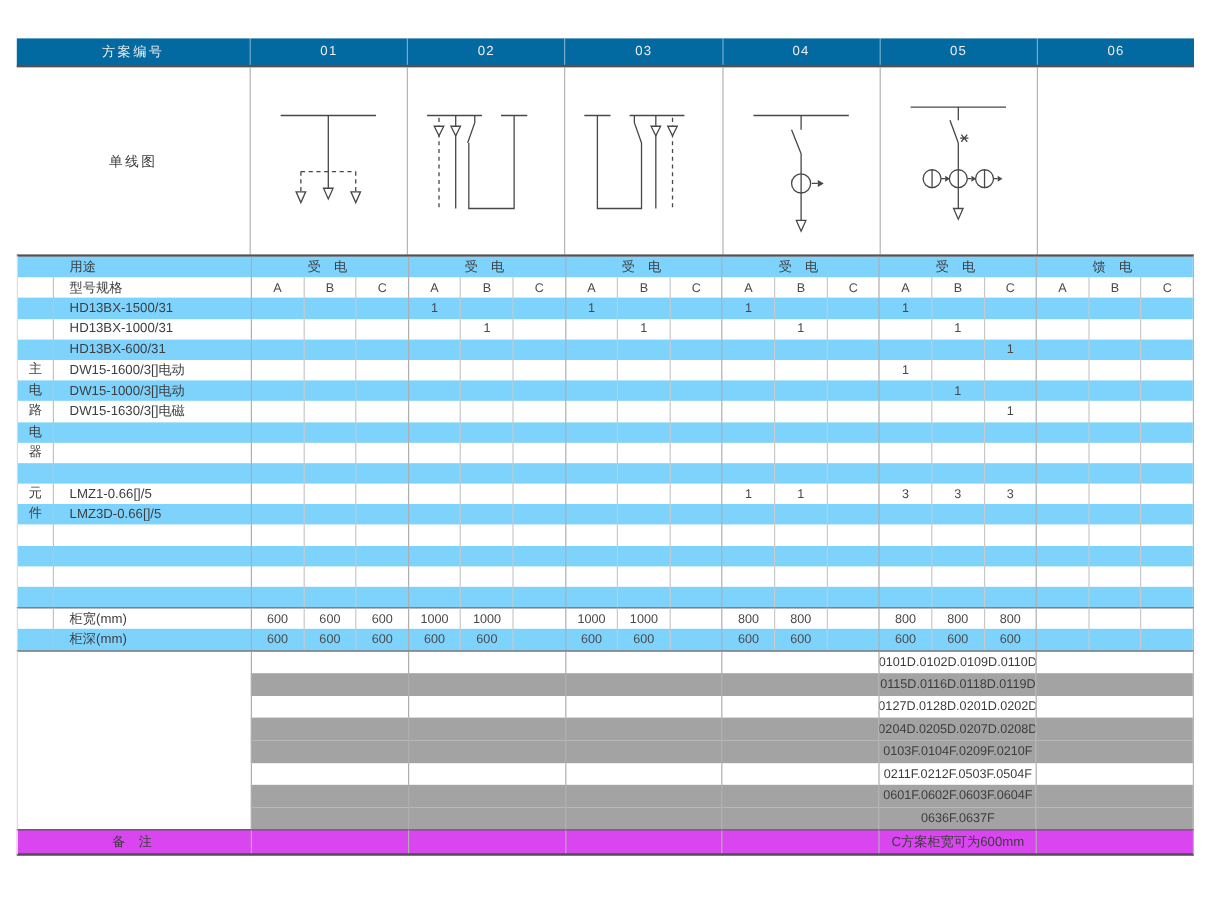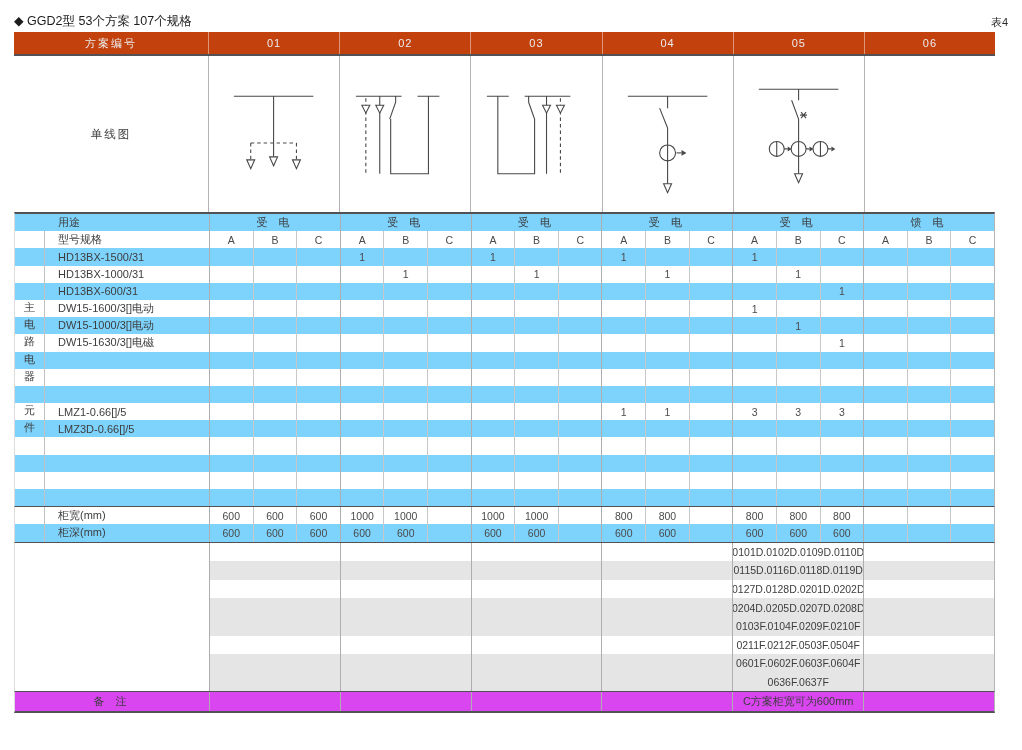--- a/index.html
+++ b/index.html
@@ -2,21 +2,21 @@
 <html><head>
 <meta charset="utf-8">
 <style>
   html,body{margin:0;padding:0;background:#fff;}
   .page{width:1022px;height:750px;position:relative;font-family:"Liberation Sans",sans-serif;color:#3d3d3f;background:#fff;overflow:hidden;}
   .titlebar{position:absolute;left:14px;right:14px;top:4px;height:26px;display:flex;justify-content:space-between;align-items:flex-end;}
   .title{font-size:12.5px;color:#1c1c1c;}
   .tag{font-size:11px;color:#2a2a2a;}
   .tbl{position:absolute;left:14px;top:32px;width:981px;}
   
-  .hdr{display:flex;height:22px;background:#c2410c;border-bottom:2px solid #515156;color:#ededee;font-size:11px;}
+  .hdr{display:flex;height:22px;background:#0369a1;border-bottom:2px solid #515156;color:#ededee;font-size:11px;}
   .hdr>div{display:flex;align-items:center;justify-content:center;}
   .hlabel{width:194px;letter-spacing:2px;}
   .hsch{flex:1;border-left:1px solid rgba(255,255,255,.45);letter-spacing:1px;}
   
   .diag{display:flex;height:156px;}
   .dlabel{width:194px;display:flex;align-items:center;justify-content:center;font-size:11.5px;letter-spacing:2px;}
   .dcell{flex:1;border-left:1px solid #b4b4b6;position:relative;}
   .dcell svg{position:absolute;inset:0;width:100%;height:100%;}
   .dg{stroke:#48484a;stroke-width:1.1;fill:none;}
   .dgd{stroke:#48484a;stroke-width:1.1;fill:none;stroke-dasharray:3.5 3;}
@@ -35,36 +35,32 @@
   .schm{flex:1;border-left:1px solid #aeaeb0;display:flex;align-items:center;justify-content:center;letter-spacing:4px;font-size:11px;}
   .sub{flex:1;display:flex;align-items:center;justify-content:center;font-size:10.5px;color:#4a4a4c;}
   .sub+.sub{border-left:1px solid #c8c8ca;}
   .side{position:absolute;left:0;top:0;width:29px;height:100%;pointer-events:none;}
   .side span{position:absolute;left:0;width:29px;text-align:center;font-size:11px;color:#3d3d3f;}
   
   .circuit{border-top:1.5px solid #515156;border-left:1px solid #dcdcde;border-right:1px solid #b4b4b6;position:relative;}
   .crow{display:flex;height:18.6px;}
   .cspacer{width:194px;}
   .ccell{flex:1;border-left:1px solid #aeaeb0;display:flex;align-items:center;justify-content:center;font-size:10.5px;white-space:nowrap;overflow:hidden;}
-  .crow.pink .ccell{background:#e5e5e5;}
+  .crow.pink .ccell{background:#a3a3a3;}
   .clabel{position:absolute;left:0;top:0;width:194px;height:100%;display:flex;align-items:center;justify-content:center;font-size:11.5px;letter-spacing:1px;}
   
   .remark{display:flex;height:19px;border-top:1.5px solid #515156;border-bottom:2px solid #515156;background:#d946ef;border-left:1px solid #dcdcde;border-right:1px solid #b4b4b6;}
   .rlabel{width:194px;display:flex;align-items:center;justify-content:center;letter-spacing:4px;font-size:11px;}
   .rcell{flex:1;border-left:1px solid #aeaeb0;display:flex;align-items:center;justify-content:center;font-size:11px;white-space:nowrap;}
 </style>
 </head>
 <body>
 
 <div class="page">
 
-  <div class="titlebar">
-    <span class="title">◆ GGD2型 53个方案  107个规格</span>
-    <span class="tag">表4</span>
-  </div>
 
   <div class="tbl">
 
     <div class="hdr">
       <div class="hlabel">方案编号</div>
 
     <div class="hsch">01</div>
         <div class="hsch">02</div>
         <div class="hsch">03</div>
         <div class="hsch">04</div>

